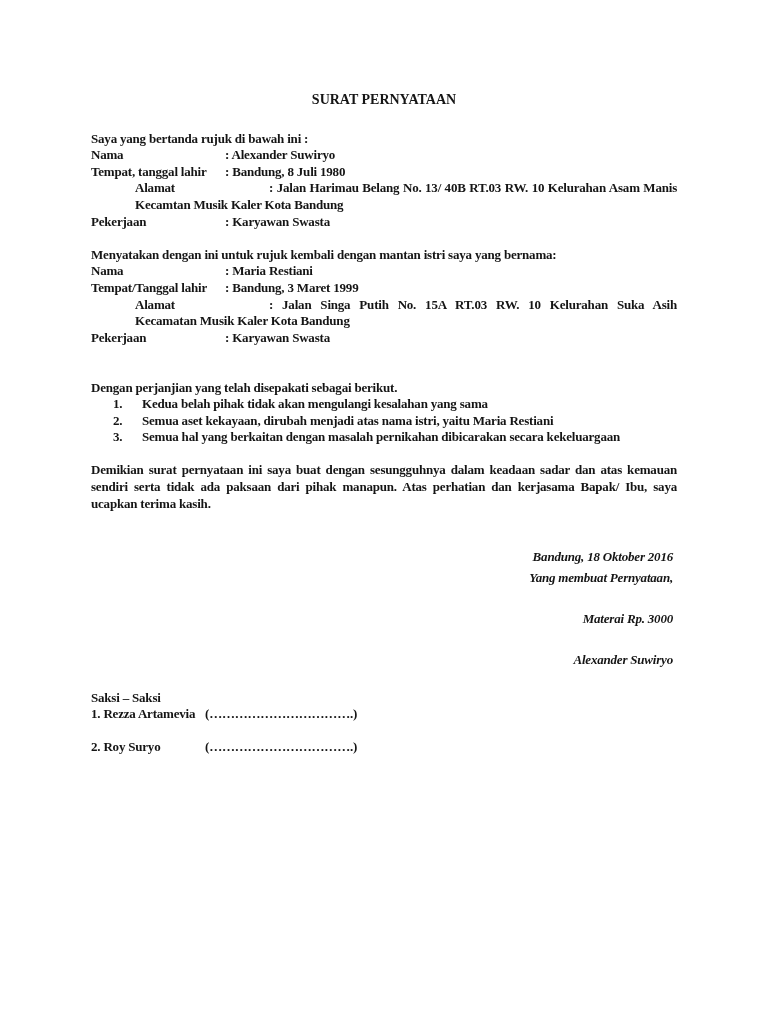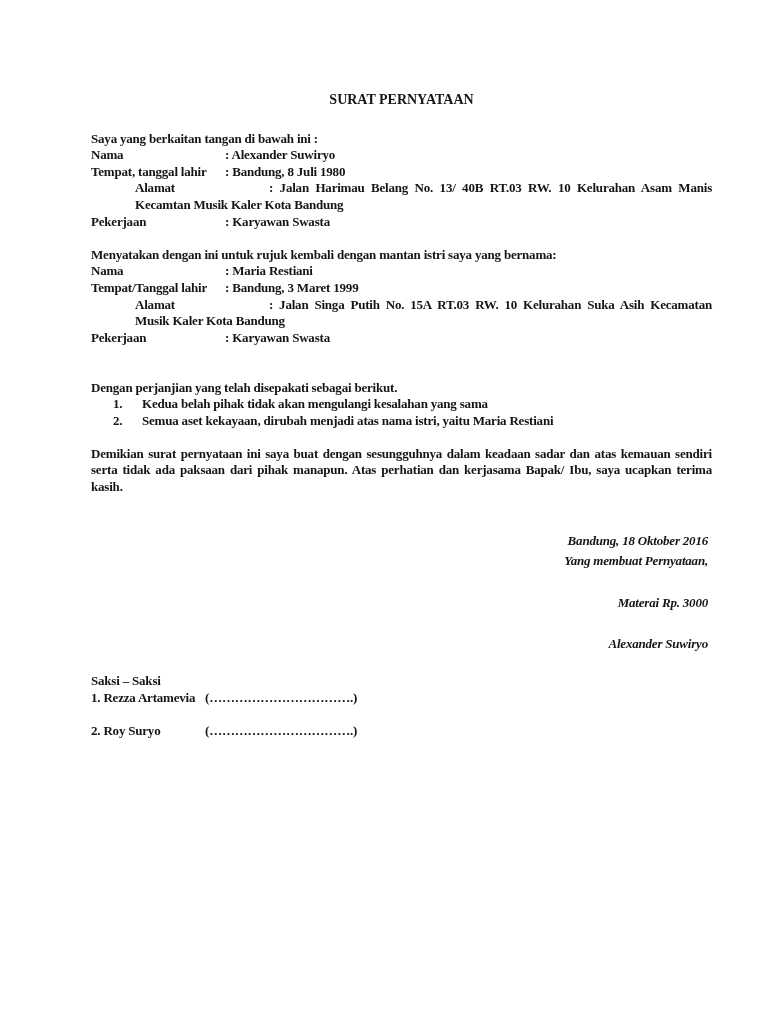--- a/index.html
+++ b/index.html
@@ -9,21 +9,21 @@
     height: 1024px;
     margin: 0 auto;
     background: #ffffff;
     color: #151515;
     font-family: "Liberation Serif", serif;
     font-weight: 700;
     font-size: 13px;
     line-height: 16.6px;
     letter-spacing: -0.2px;
     box-sizing: border-box;
-    padding: 92px 56px 0 91px;
+    padding: 92px 91px 0 91px;
     overflow: hidden;
   }
   .title {
     margin: 0 0 22px 0;
     font-size: 14px;
     font-weight: 700;
     text-align: center;
     letter-spacing: 0;
   }
   p.line { margin: 0; }
@@ -38,21 +38,21 @@
   .witness-row { margin: 0; }
   .witness-name { display: inline-block; min-width: 114px; }
 </style>
 </head>
 <body>
 
 <div class="page">
 
   <h1 class="title">SURAT PERNYATAAN</h1>
 
-  <p class="line">Saya yang berkaitan tangan di bawah ini :</p>
+  <p class="line">Saya yang bertanda rujuk di bawah ini :</p>
 
   <div>
     <p class="field">
       <span class="field-label">Nama</span><span>: Alexander Suwiryo</span>
     </p>
     <p class="field">
       <span class="field-label">Tempat, tanggal lahir</span><span>: Bandung, 8 Juli 1980</span>
     </p>
     <p class="field justify">
       <span class="field-label">Alamat</span><span>: Jalan Harimau Belang No. 13/ 40B RT.03 RW. 10 Kelurahan Asam Manis Kecamtan Musik Kaler Kota Bandung</span>
@@ -86,20 +86,23 @@
 
   <p class="line">Dengan perjanjian yang telah disepakati sebagai berikut.</p>
 
   <div>
     <p class="agreement-item">
       <span class="item-number">1.</span><span>Kedua belah pihak tidak akan mengulangi kesalahan yang sama</span>
     </p>
     <p class="agreement-item">
       <span class="item-number">2.</span><span>Semua aset kekayaan, dirubah menjadi atas nama istri, yaitu Maria Restiani</span>
     </p>
+    <p class="agreement-item">
+      <span class="item-number">3.</span><span>Semua hal yang berkaitan dengan masalah pernikahan dibicarakan secara kekeluargaan</span>
+    </p>
   </div>
 
   <div class="blank"></div>
 
   <p class="closing">Demikian surat pernyataan ini saya buat dengan sesungguhnya dalam keadaan sadar dan atas kemauan sendiri serta tidak ada paksaan dari pihak manapun. Atas perhatian dan kerjasama Bapak/ Ibu, saya ucapkan terima kasih.</p>
 
   <div class="blank"></div>
   <div class="blank"></div>
 
   <div>

